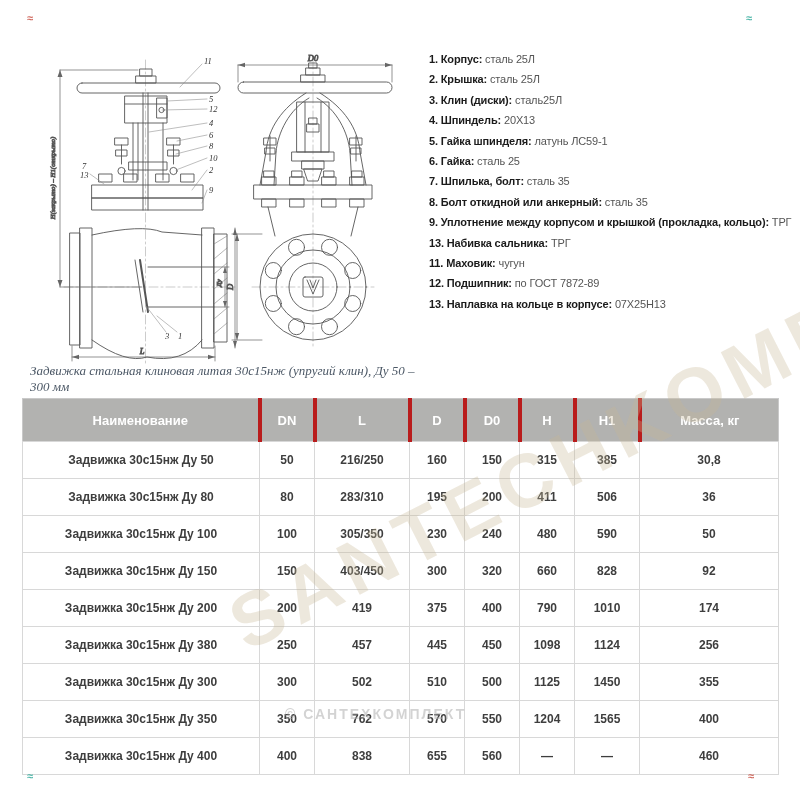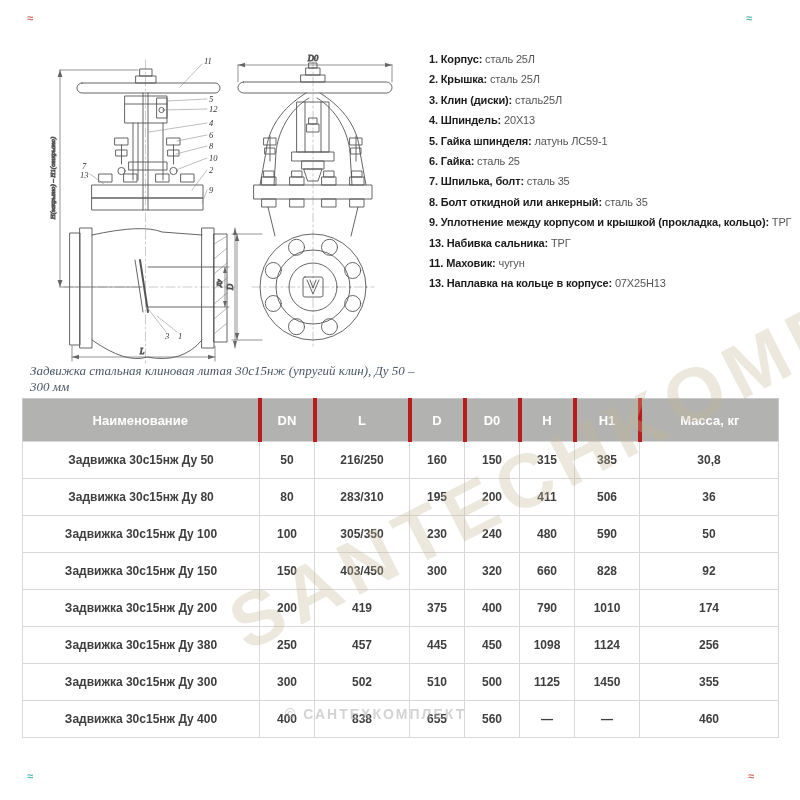--- a/index.html
+++ b/index.html
@@ -300,20 +300,21 @@
     <li><span class="num">2. </span><span class="pname">Крышка: </span><span class="pval">сталь 25Л</span></li>
     <li><span class="num">3. </span><span class="pname">Клин (диски): </span><span class="pval">сталь25Л</span></li>
     <li><span class="num">4. </span><span class="pname">Шпиндель: </span><span class="pval">20Х13</span></li>
     <li><span class="num">5. </span><span class="pname">Гайка шпинделя: </span><span class="pval">латунь ЛС59-1</span></li>
     <li><span class="num">6. </span><span class="pname">Гайка: </span><span class="pval">сталь 25</span></li>
     <li><span class="num">7. </span><span class="pname">Шпилька, болт: </span><span class="pval">сталь 35</span></li>
     <li><span class="num">8. </span><span class="pname">Болт откидной или анкерный: </span><span class="pval">сталь 35</span></li>
     <li><span class="num">9. </span><span class="pname">Уплотнение между корпусом и крышкой (прокладка, кольцо): </span><span class="pval">ТРГ</span></li>
     <li><span class="num">13. </span><span class="pname">Набивка сальника: </span><span class="pval">ТРГ</span></li>
     <li><span class="num">11. </span><span class="pname">Маховик: </span><span class="pval">чугун</span></li>
+    <li><span class="num">12. </span><span class="pname">Подшипник: </span><span class="pval">по ГОСТ 7872-89</span></li>
     <li><span class="num">13. </span><span class="pname">Наплавка на кольце в корпусе: </span><span class="pval">07Х25Н13</span></li>
   </ol>
 
 <table class="spec-table">
   <colgroup>
     <col style="width:237px">
       <col style="width:55px">
       <col style="width:95px">
       <col style="width:55px">
     <col style="width:55px">
@@ -398,20 +399,30 @@
         <td>Задвижка 30с15нж Ду 300</td>
         <td>300</td>
         <td>502</td>
         <td>510</td>
         <td>500</td>
         <td>1125</td>
         <td>1450</td>
         <td>355</td>
       </tr>
       <tr>
+        <td>Задвижка 30с15нж Ду 350</td>
+        <td>350</td>
+        <td>762</td>
+        <td>570</td>
+        <td>550</td>
+        <td>1204</td>
+        <td>1565</td>
+        <td>400</td>
+      </tr>
+      <tr>
         <td>Задвижка 30с15нж Ду 400</td>
         <td>400</td>
         <td>838</td>
         <td>655</td>
         <td>560</td>
         <td>—</td>
         <td>—</td>
         <td>460</td>
       </tr>
     </tbody>

